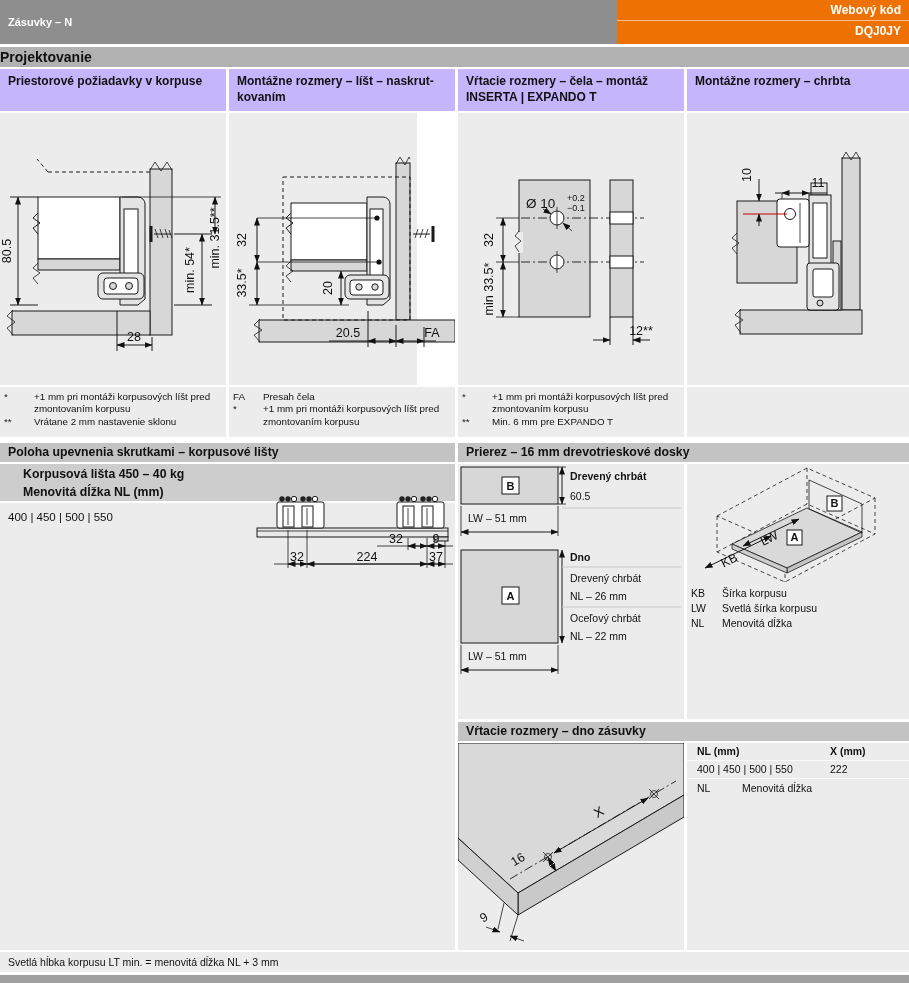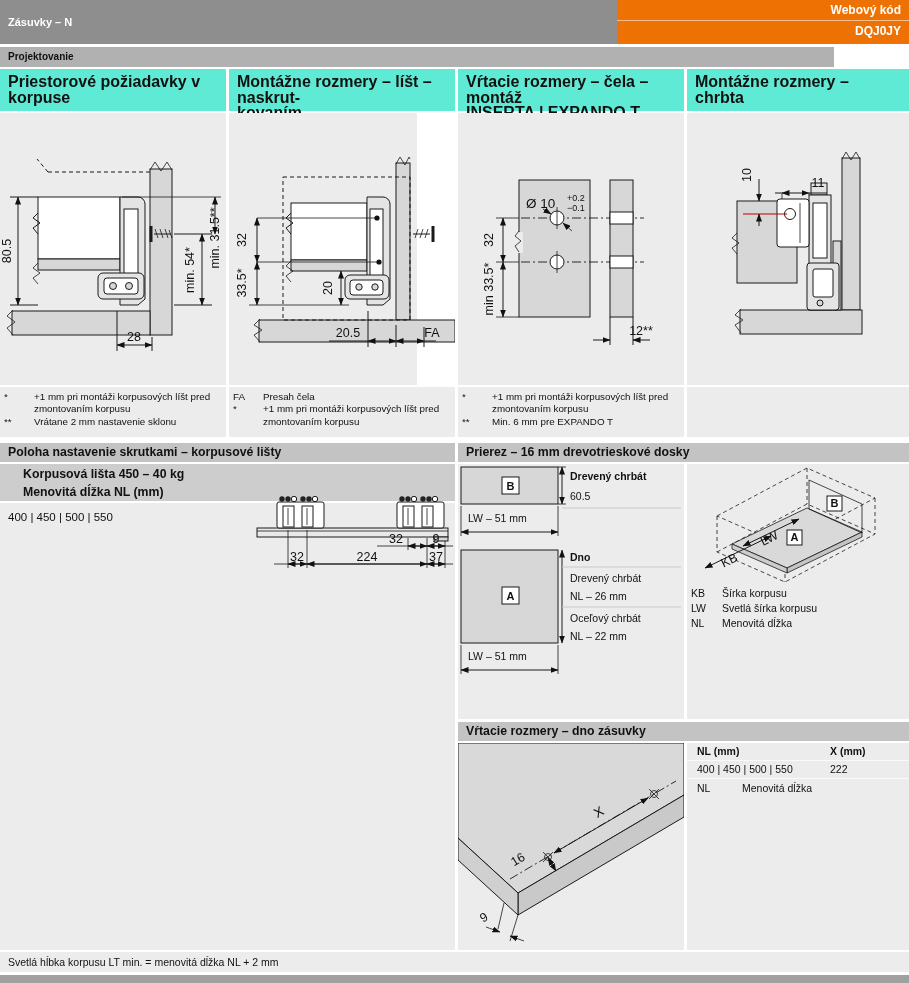--- a/index.html
+++ b/index.html
@@ -12,25 +12,25 @@
 
   
   .topbar { left:0; top:0; width:909px; height:44px; background:#8e8e8e; }
   .topbar-title { position:absolute; left:8px; top:0; height:44px; line-height:44px;
     color:#fff; font-weight:bold; font-size:11px; }
   .webcode { position:absolute; left:617px; top:0; width:292px; height:44px;
     background:#ee7203; color:#fff; font-weight:bold; font-size:12px; text-align:right; }
   .webcode-row { height:21px; line-height:21px; padding-right:8px; }
   .webcode-row.first { border-bottom:1px solid rgba(255,255,255,.55); }
 
-  .projbar { left:0; top:47px; width:834px; height:20px; background:#b1b1b1;
-    font-weight:bold; font-size:10px; line-height:20px; padding-left:8px; }
-
-  .colhead { top:69px; height:42px; background:#5eead4; font-weight:bold;
-    font-size:16px; line-height:15.5px; padding:5px 8px 0 8px; }
+  .projbar { left:0; top:47px; width:909px; height:20px; background:#b1b1b1;
+    font-weight:bold; font-size:14px; line-height:20px; padding-left:0; }
+
+  .colhead { top:69px; height:42px; background:#c4b5fd; font-weight:bold;
+    font-size:12px; line-height:15.5px; padding:5px 8px 0 8px; }
   .diagram { top:113px; height:272px; background:#ececec; }
   .fnbox { top:387px; height:50px; background:#ececec; padding:4px 4px 0 4px;
     font-size:9.8px; line-height:12.3px; }
   .fn { display:grid; grid-template-columns:30px 1fr; }
 
   .sechead { height:19px; background:#c3c3c3; font-weight:bold; font-size:12.3px;
     line-height:19px; padding-left:8px; white-space:nowrap; overflow:hidden; }
   .subhead { background:#cdcdcd; font-weight:bold; font-size:12.3px; line-height:18px;
     padding:1px 0 0 23px; }
   .content { background:#ececec; }
@@ -324,21 +324,21 @@
       <line x1="122" y1="80" x2="140" y2="80"></line>
       <line x1="95" y1="80" x2="95" y2="86" class="thin"></line>
       <line x1="122" y1="80" x2="122" y2="82" class="thin"></line>
     </g>
     <text class="dt" transform="rotate(-90 64 62)" x="64" y="62">10</text>
     <text class="dt" x="131" y="74">11</text>
   </svg>
 </div>
 <div class="abs fnbox" style="left:687px;width:222px"></div>
 
-<div class="abs sechead" style="left:0;top:443px;width:455px">Poloha nastavenie skrutkami – korpusové lišty</div>
+<div class="abs sechead" style="left:0;top:443px;width:455px">Poloha upevnenia skrutkami – korpusové lišty</div>
 <div class="abs subhead" style="left:0;top:464px;width:455px;height:37px">
   <div>Korpusová lišta 450 – 40 kg</div>
   <div>Menovitá dĺžka NL (mm)</div>
 </div>
 <div class="abs content" style="left:0;top:503px;width:455px;height:447px">
   <div class="lengths">400 | 450 | 500 | 550</div>
 </div>
 
 <svg class="abs" style="left:252px;top:488px" width="205" height="85" viewBox="0 0 205 85">
   <g class="ln">
@@ -516,14 +516,14 @@
   <div class="trow">
     <span>400 | 450 | 500 | 550</span>
     <span>222</span>
   </div>
   <div class="tkey">
     <span>NL</span>
     <span>Menovitá dĺžka</span>
   </div>
 </div>
 
-<div class="abs footrow">Svetlá hĺbka korpusu LT min. = menovitá dĺžka NL + 2 mm</div>
+<div class="abs footrow">Svetlá hĺbka korpusu LT min. = menovitá dĺžka NL + 3 mm</div>
 <div class="abs bottombar"></div>
 
 </body></html>

